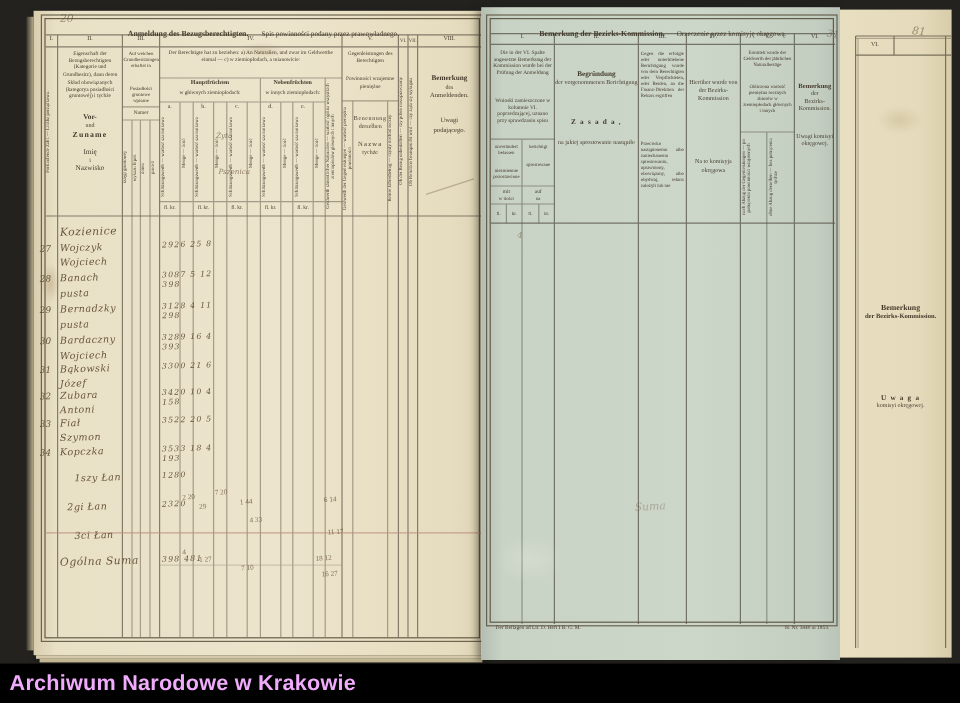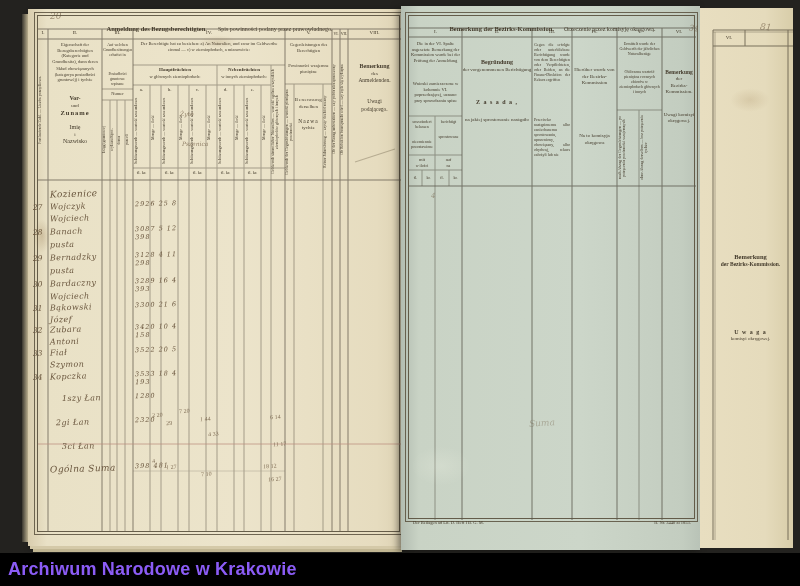--- a/index.html
+++ b/index.html
@@ -31,21 +31,21 @@
   .frame  { position:relative; border:1px solid rgba(88,79,60,.9); width:100%; height:100%; }
   .hw { font-family:"DejaVu Serif", serif; font-style:italic; color:#6a563e; }
   .hwrow { position:absolute; left:0; width:100%; height:12px; transform:rotate(-1.5deg); }
   .rno   { position:absolute; left:-5px; width:16px; font-size:7.5px; }
   .rname { position:absolute; left:12px; width:86px; font-size:8px; letter-spacing:.4px; }
   .rnums { position:absolute; left:97px; width:48px; font-size:6.5px; letter-spacing:1px; }
   .scat  { position:absolute; font-size:6px; color:#6f5b43; opacity:.85; transform:rotate(-4deg); }
   .stain { position:absolute; border-radius:50%; pointer-events:none; }
   .archive-bar { position:absolute; left:0; top:553px; width:800px; height:33px; background:#000;
         display:flex; align-items:center; }
-  .archive-bar span { color:#8b5cf6; font-family:"Liberation Sans", sans-serif;
+  .archive-bar span { color:#f0abfc; font-family:"Liberation Sans", sans-serif;
         font-weight:bold; font-size:18px; padding-left:8px; letter-spacing:.2px; }
   svg.grid { position:absolute; left:0; top:0; }
 </style>
 </head>
 <body>
 
 <div class="abs page-left">
   <span class="abs hw" style="left:22px;top:2px;font-size:9px;opacity:.6">20</span>
 
   <div class="dframe" style="left:6px;top:3px;width:369px;height:523px">

